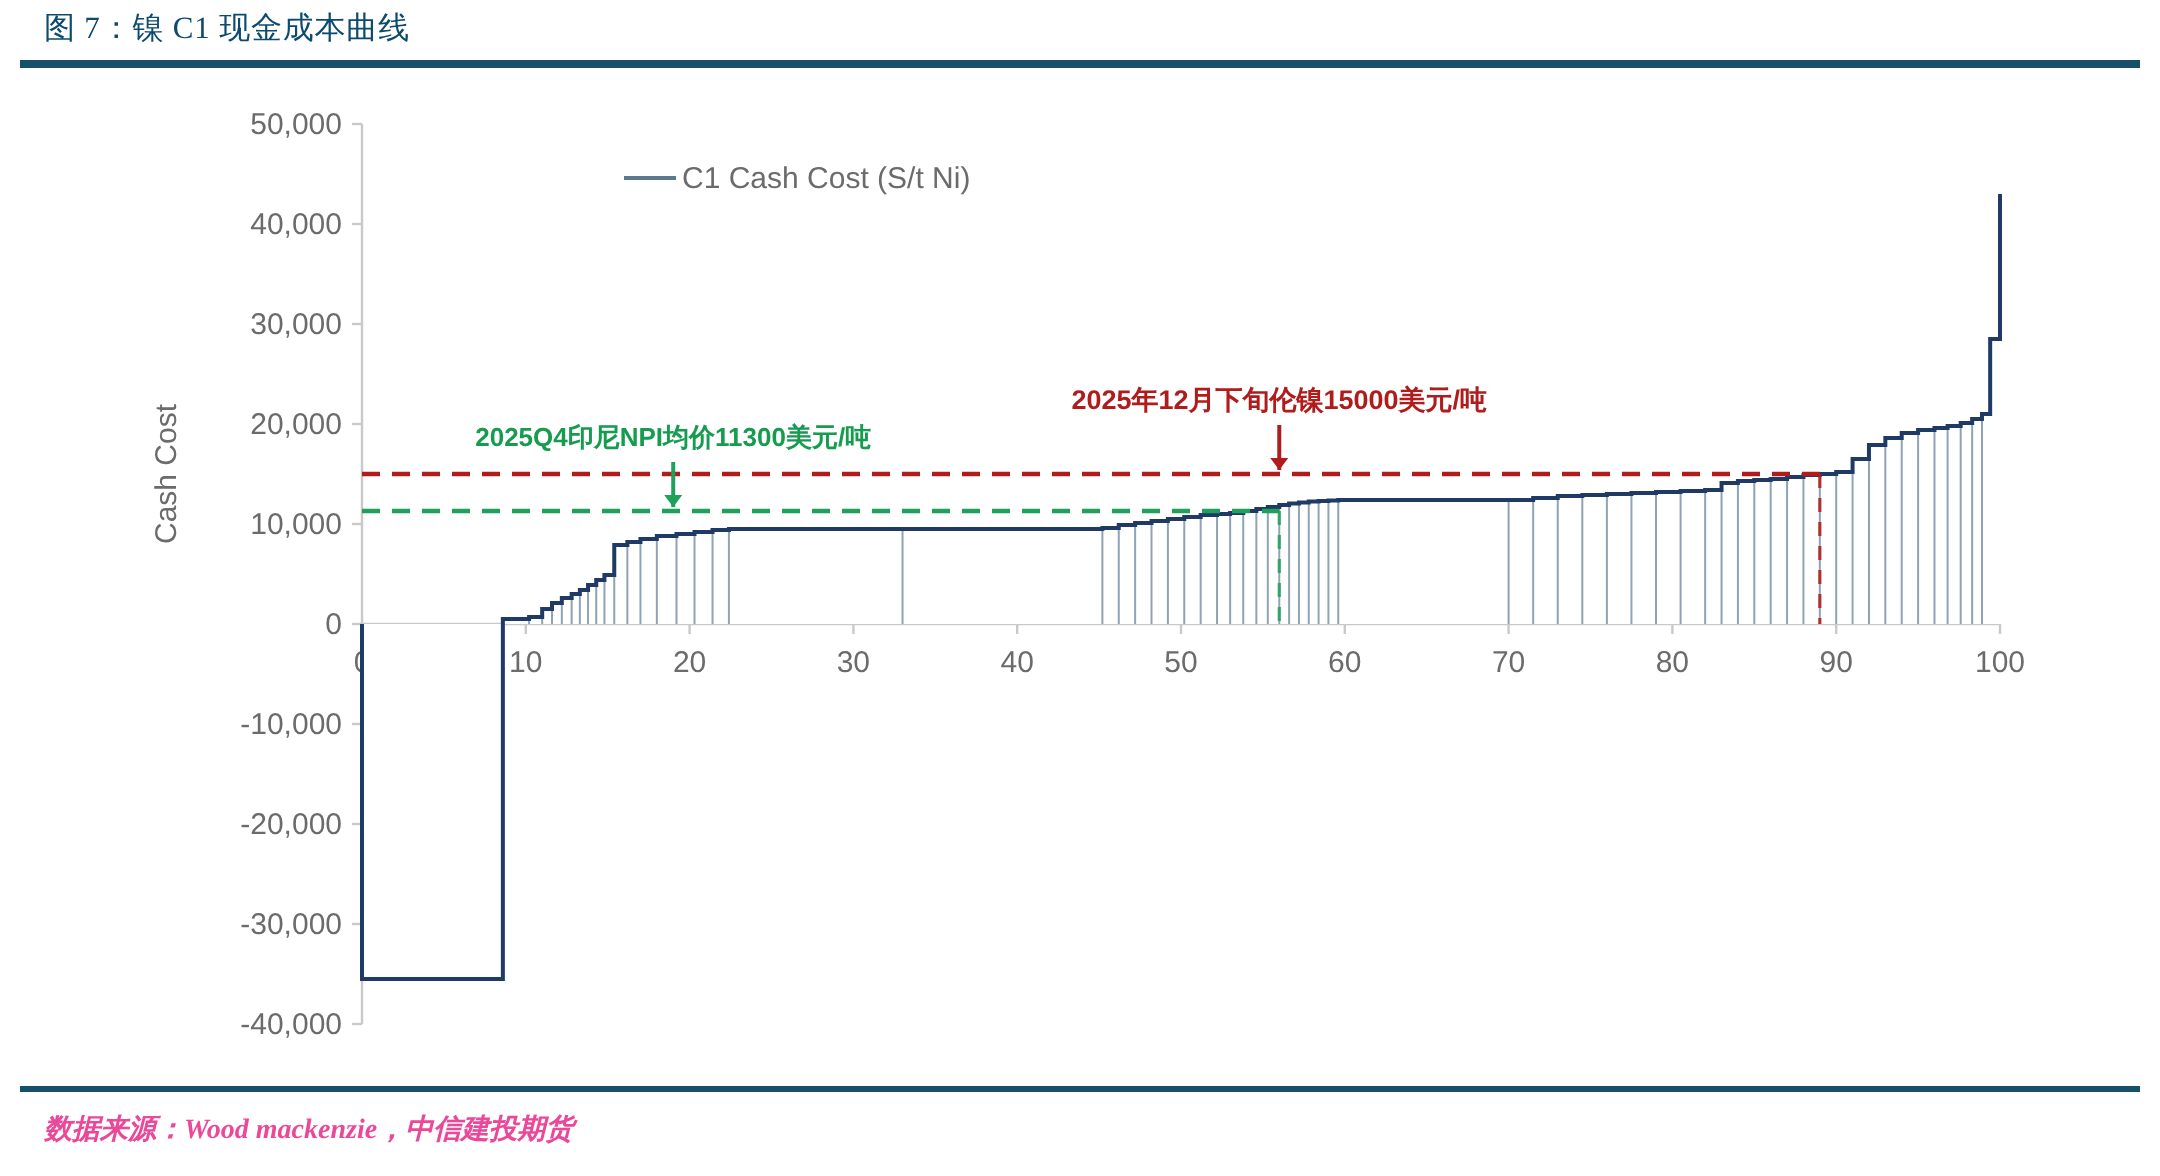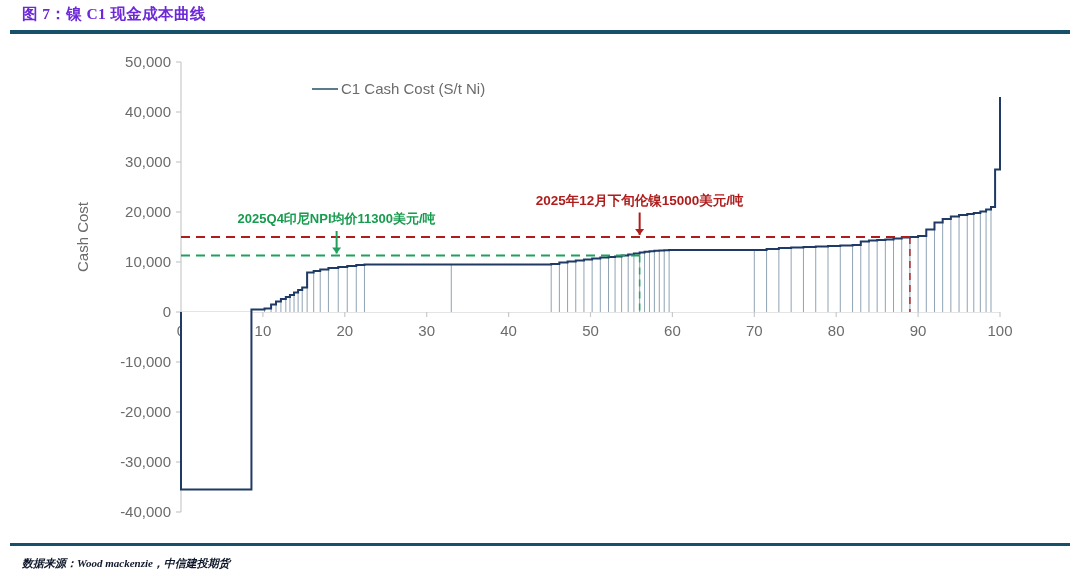--- a/index.html
+++ b/index.html
@@ -4,35 +4,35 @@
 <style>
   html,body{margin:0;padding:0;}
   body{
     width:1080px;height:588px;background:#ffffff;
     font-family:"Liberation Sans", sans-serif;
     overflow:hidden;position:relative;
   }
   .fig-title{
     position:absolute;left:22px;top:4px;
     font-family:"Liberation Serif", serif;
-    font-weight:bold;font-size:15.5px;color:#6d28d9;
+    font-weight:normal;font-size:15.5px;color:#0c4a6e;
     letter-spacing:.4px;white-space:nowrap;
   }
   .rule-top{
     position:absolute;left:10px;top:30px;width:1060px;height:4px;
     background:#17506b;
   }
   .rule-bottom{
     position:absolute;left:10px;top:543px;width:1060px;height:3px;
     background:#17506b;
   }
   .source{
     position:absolute;left:22px;top:556px;
     font-family:"Liberation Serif", serif;
-    font-weight:bold;font-style:italic;font-size:11px;color:#0f172a;
+    font-weight:bold;font-style:italic;font-size:14px;color:#ec4899;
     white-space:nowrap;
   }
   .chart-area{
     position:absolute;left:0;top:40px;width:1080px;height:500px;
   }
   svg{display:block;}
   .ytick,.xtick{
     font-family:"Liberation Sans", sans-serif;
     font-size:15px;fill:#6b6b6b;
   }

